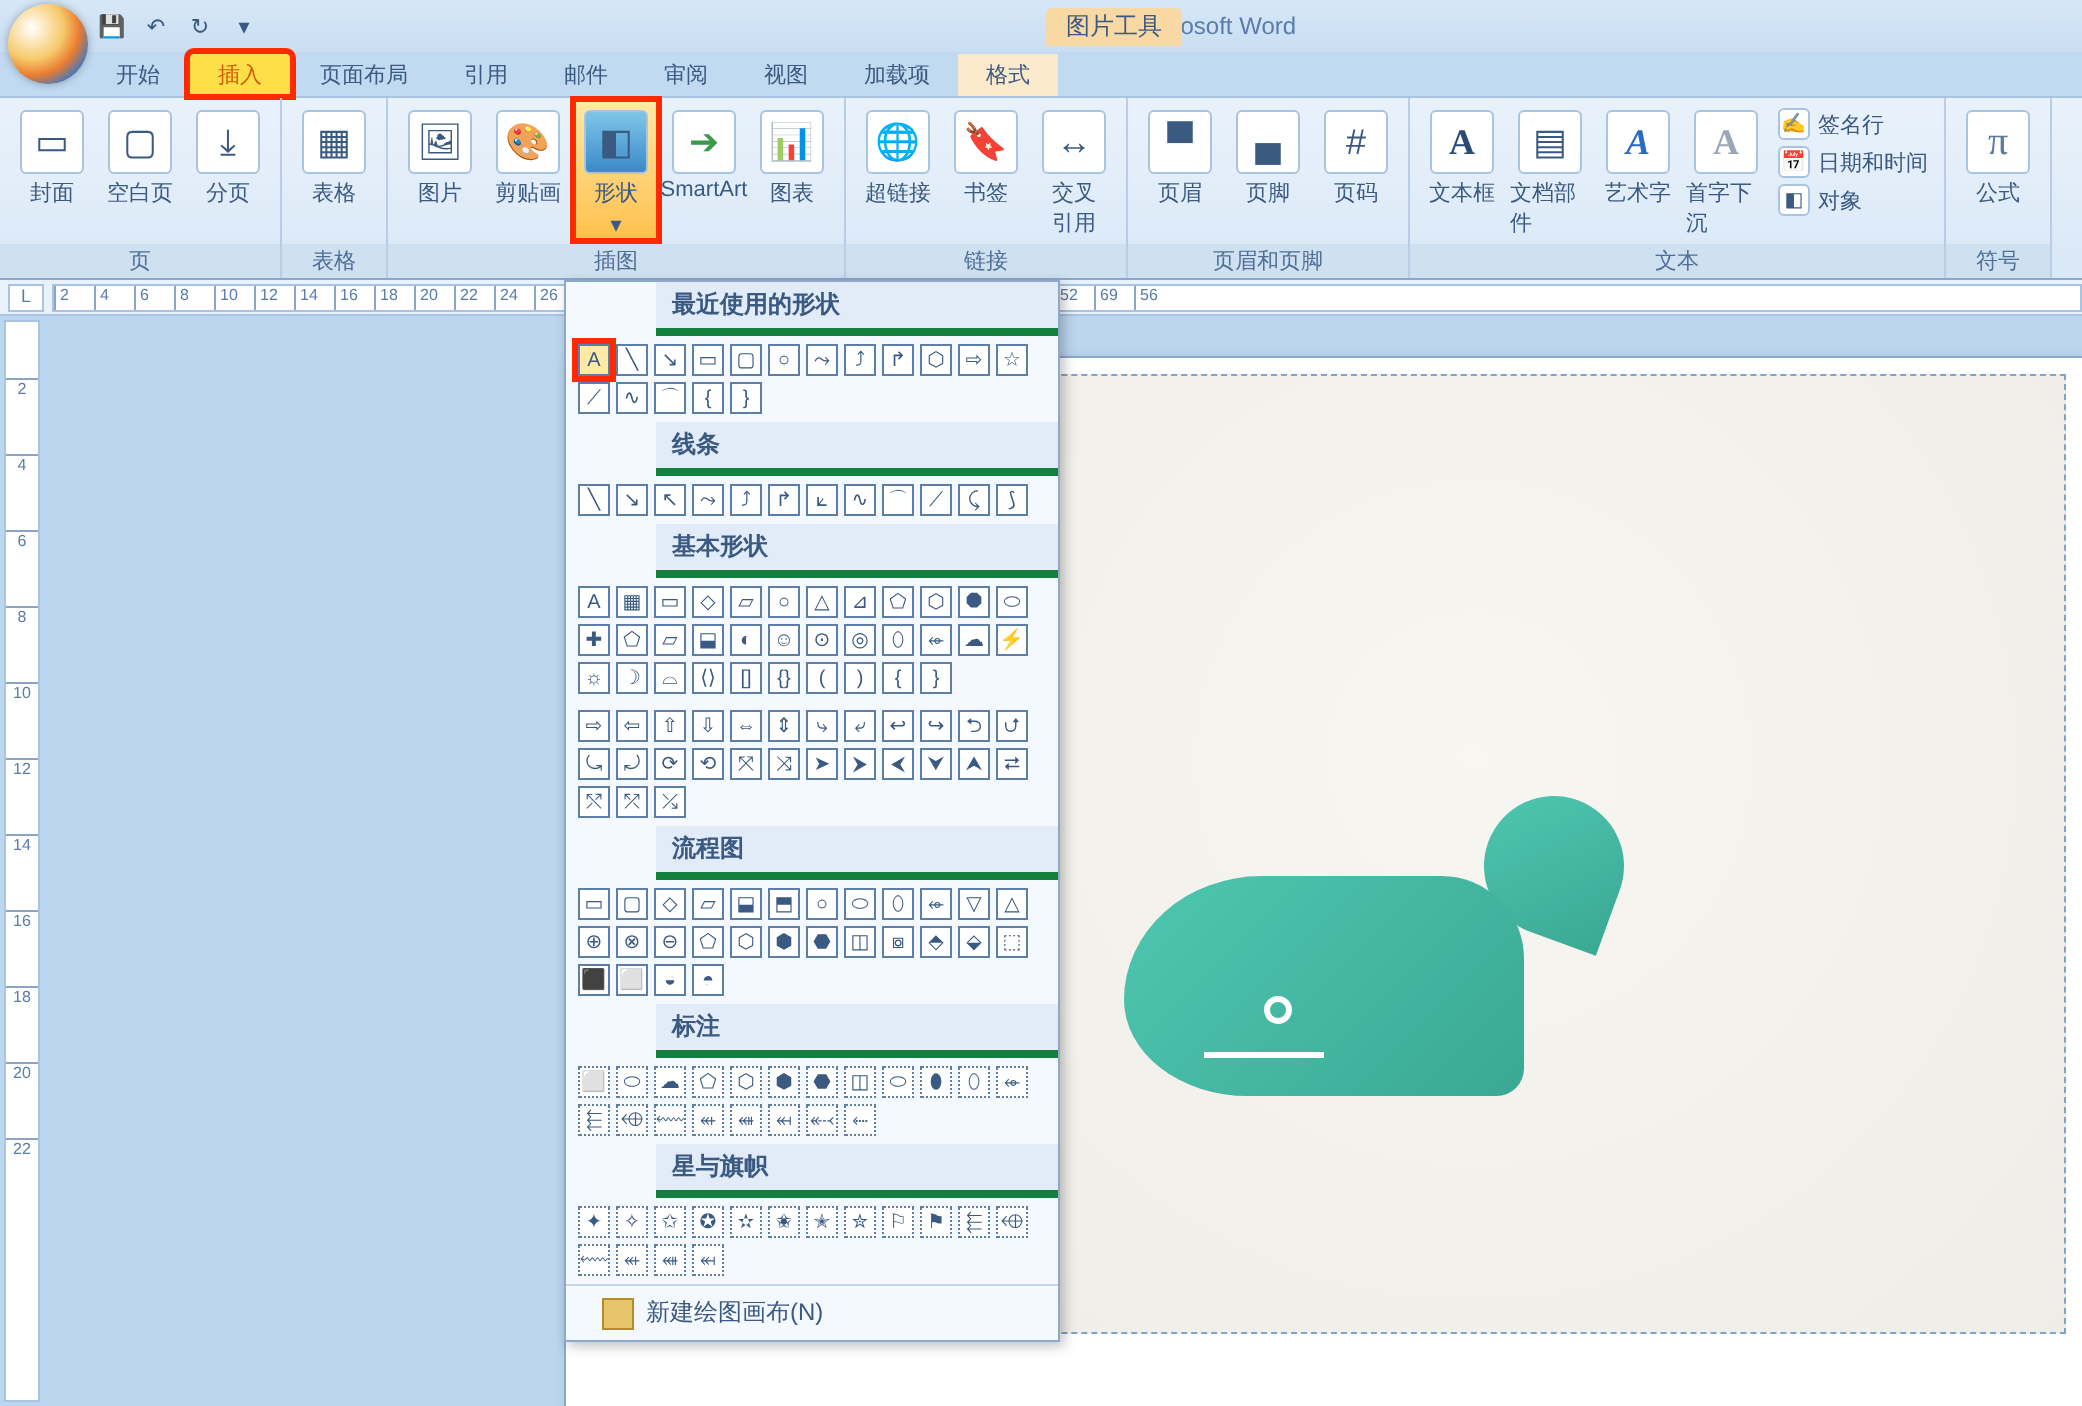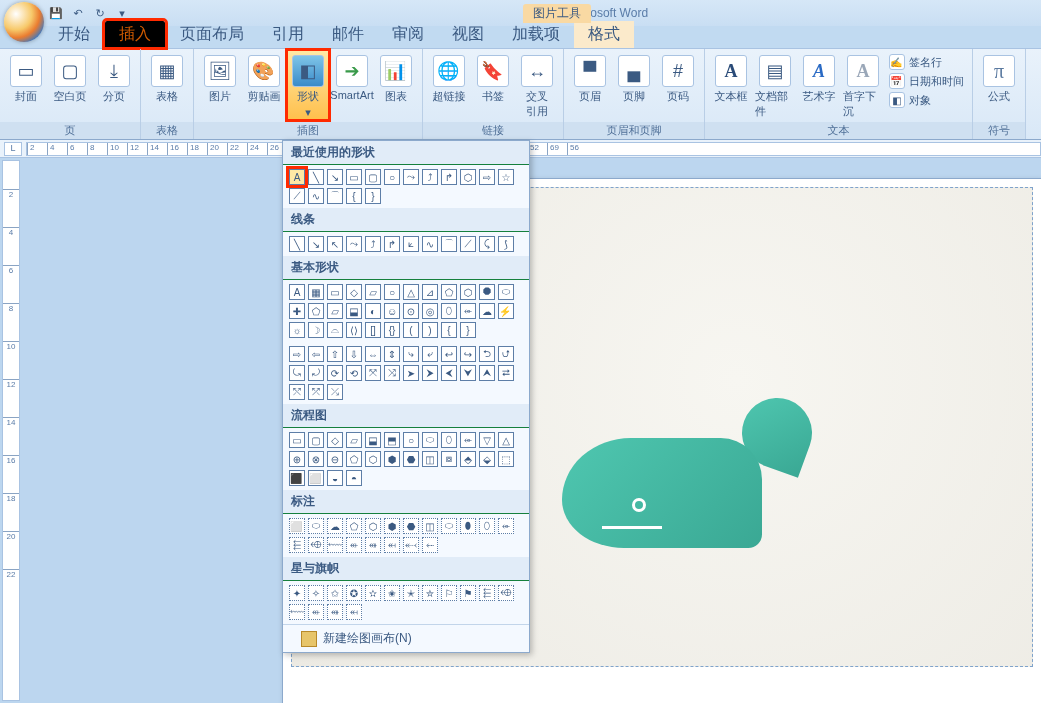--- a/index.html
+++ b/index.html
@@ -7,23 +7,23 @@
 
 
 .titlebar { height:26px; background:linear-gradient(#d6e7f7,#c9def3); display:flex; align-items:center; font-size:12px; color:#3b5a82; }
 .office-btn { width:40px; height:40px; border-radius:50%; background:radial-gradient(circle at 30% 30%,#fff,#f7c96a 40%,#ea7c30 60%,#3b78c2 80%); margin:2px 4px; position:absolute; top:0; left:0; z-index:5; box-shadow:0 0 4px rgba(0,0,0,.3);}
 .qat { margin-left:48px; display:flex; gap:6px; align-items:center; }
 .qat-icon { width:16px; height:16px; display:flex; align-items:center; justify-content:center; color:#3b5a82; font-size:11px; }
 .title-center { flex:1; text-align:center; color:#5a7ca8; }
 .context-tab { position:absolute; right:450px; top:4px; font-size:12px; color:#3b5a82; background:#f9d9a3; padding:1px 10px; border-radius:3px 3px 0 0;}
 
 
-.tabs { height:22px; margin-left:44px; display:flex; align-items:flex-end; font-size:16px; color:#3b5a82; }
+.tabs { height:22px; margin-left:44px; display:flex; align-items:flex-end; font-size:11px; color:#3b5a82; }
 .tab { padding:3px 14px; cursor:pointer; }
-.tab.active { background:#000000; border:1px solid #9bb9dc; border-bottom:none; border-radius:3px 3px 0 0; color:#d15b00; }
+.tab.active { background:#fde047; border:1px solid #9bb9dc; border-bottom:none; border-radius:3px 3px 0 0; color:#d15b00; }
 .tab.hl { outline:3px solid #ff2a00; outline-offset:-1px; }
 .tab.format { background:#fbeacb;text-align:right; }
 
 
 .ribbon { height:92px; background:linear-gradient(#e9f2fb,#d9e8f7); border-top:1px solid #a9c3e2; border-bottom:1px solid #8ca9cc; display:flex; }
 .group { border-right:1px solid #b9cee6; padding:2px 6px 0 6px; display:flex; flex-direction:column; }
 .group-items { flex:1; display:flex; gap:4px; align-items:flex-start; }
 .group-label { text-align:center; font-size:11px; color:#4f6f97; padding:1px 0; background:#cfe0f1; margin:0 -6px; }
 .rbtn { display:flex; flex-direction:column; align-items:center; justify-content:flex-start; width:40px; font-size:11px; color:#3b5a82; padding-top:4px; gap:2px; cursor:pointer;}
 .rbtn .ico { width:32px; height:32px; background:#fff; border:1px solid #a9c3e2; border-radius:3px; display:flex; align-items:center; justify-content:center; font-size:18px;}
@@ -48,21 +48,21 @@
 .page-img{ position:absolute; left:8px; top:8px; right:8px; height:480px; background:radial-gradient(circle at 60% 40%,#f7f6f1,#eceae3); border:1px dashed #7fa3cb;}
 
 .whale{ position:absolute; left:270px; top:190px; width:250px; height:170px;}
 .whale-body{ position:absolute; left:0; top:60px; width:200px; height:110px; background:linear-gradient(135deg,#4fc7b0,#3aa894); border-radius:100px 60px 20px 90px / 90px 60px 20px 70px;}
 .whale-tail{ position:absolute; right:0; top:20px; width:70px; height:70px; background:linear-gradient(135deg,#4fc7b0,#3aa894); border-radius:50% 50% 0 50%; transform:rotate(20deg);}
 .whale-eye{ position:absolute; left:70px; top:120px; width:14px; height:14px; border:3px solid #fff; border-radius:50%;}
 .whale-mouth{ position:absolute; left:40px; top:148px; width:60px; height:3px; background:#fff;}
 
 
 .shapes-dd{ position:absolute; left:282px; top:140px; width:248px; background:#f4f9ff; border:1px solid #8ca9cc; box-shadow:2px 2px 6px rgba(0,0,0,.25); font-size:12px; z-index:20;}
-.dd-head{ background:#e1ecf8; padding:3px 8px; color:#3b5a82; font-weight:bold; border-bottom:1px solid #15803d;}
+.dd-head{ background:#e1ecf8; padding:3px 8px; color:#3b5a82; font-weight:bold; border-bottom:4px solid #15803d;margin-left:45px;}
 .dd-row{ padding:4px 6px; display:flex; flex-wrap:wrap; gap:3px 3px;}
 .shape{ width:16px; height:16px; border:1px solid #5d7ea7; font-size:10px; display:flex; align-items:center; justify-content:center; color:#3b5a82; background:#fff;}
 .shape.soft{ border-style:dotted;}
 .shape.hl{ outline:3px solid #ff2a00; outline-offset:0; background:#ffe9a5;}
 .dd-foot{ border-top:1px solid #c2d5ea; padding:5px 18px; display:flex; align-items:center; gap:6px; color:#3b5a82;}
 .dd-foot .ic{ width:16px; height:16px; background:#e7c56a; border:1px solid #b88a2a;}
 
 </style>
 </head>
 <body>

